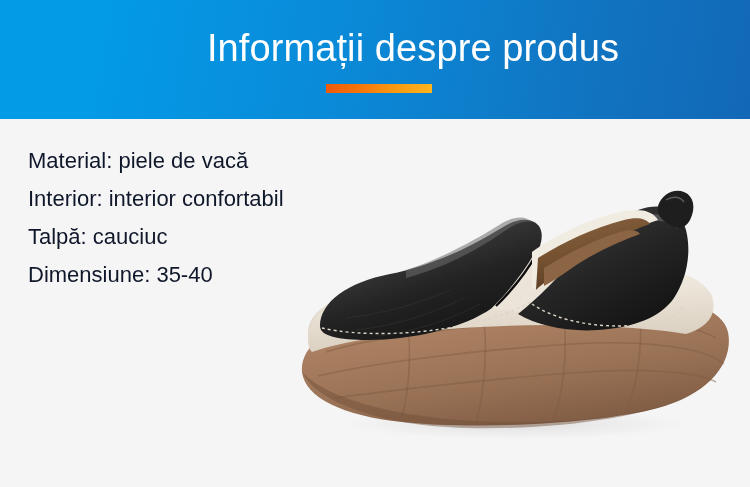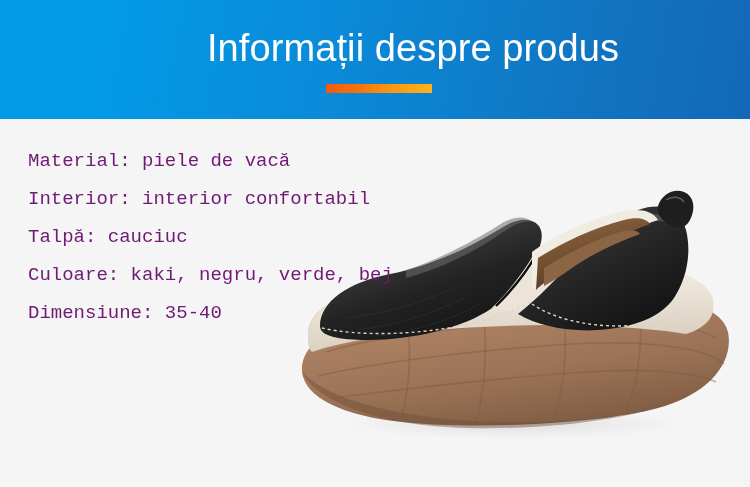--- a/index.html
+++ b/index.html
@@ -61,24 +61,24 @@
   
   #specs {
     position: absolute;
     left: 28px;
     top: 142px;
     width: 430px;
     z-index: 5;
   }
 
   .spec-line {
-    font-family: Liberation Mono, monospace;
-    font-size: 19px;
+    font-family: Liberation Sans, sans-serif;
+    font-size: 22px;
     line-height: 38px;
-    color: #701a75;
+    color: #0f172a;
     white-space: nowrap;
   }
 
   
   #product-photo {
     position: absolute;
     left: 286px;
     top: 186px;
     width: 452px;
     height: 262px;
@@ -234,17 +234,16 @@
         <path d="M70 144 C 108 140, 146 128, 178 112"></path>
         <path d="M92 150 C 128 146, 164 134, 194 118"></path>
       </g>
     </svg>
   </div>
 
   <div id="specs">
     <div class="spec-line">Material: piele de vacă</div>
     <div class="spec-line">Interior: interior confortabil</div>
     <div class="spec-line">Talpă: cauciuc</div>
-    <div class="spec-line">Culoare: kaki, negru, verde, bej</div>
     <div class="spec-line">Dimensiune: 35-40</div>
   </div>
 
 </div>
 
 </body></html>

